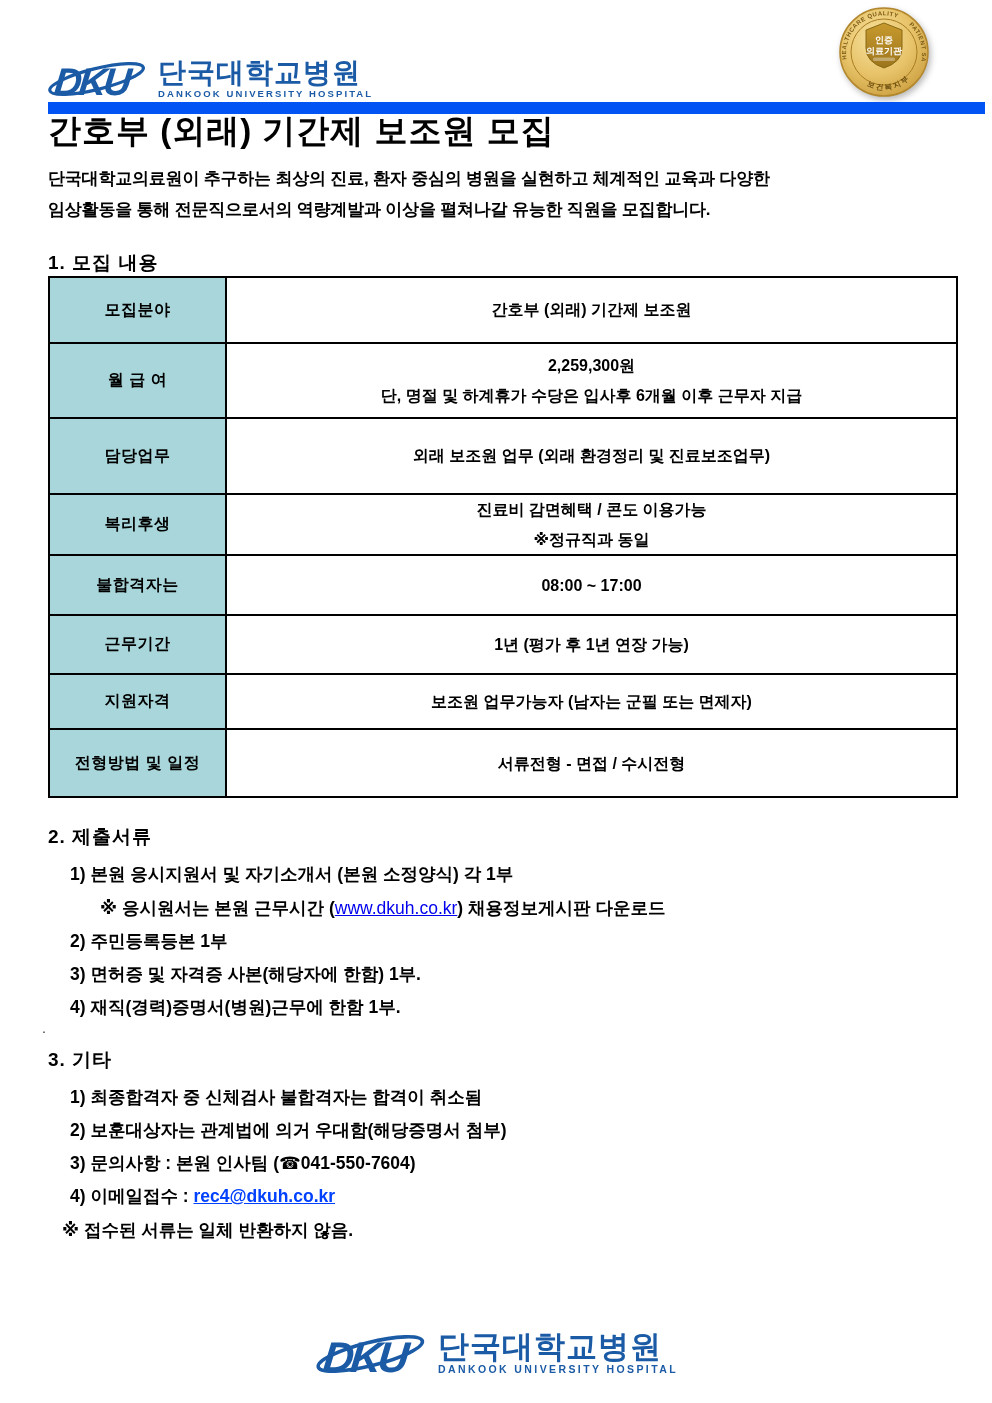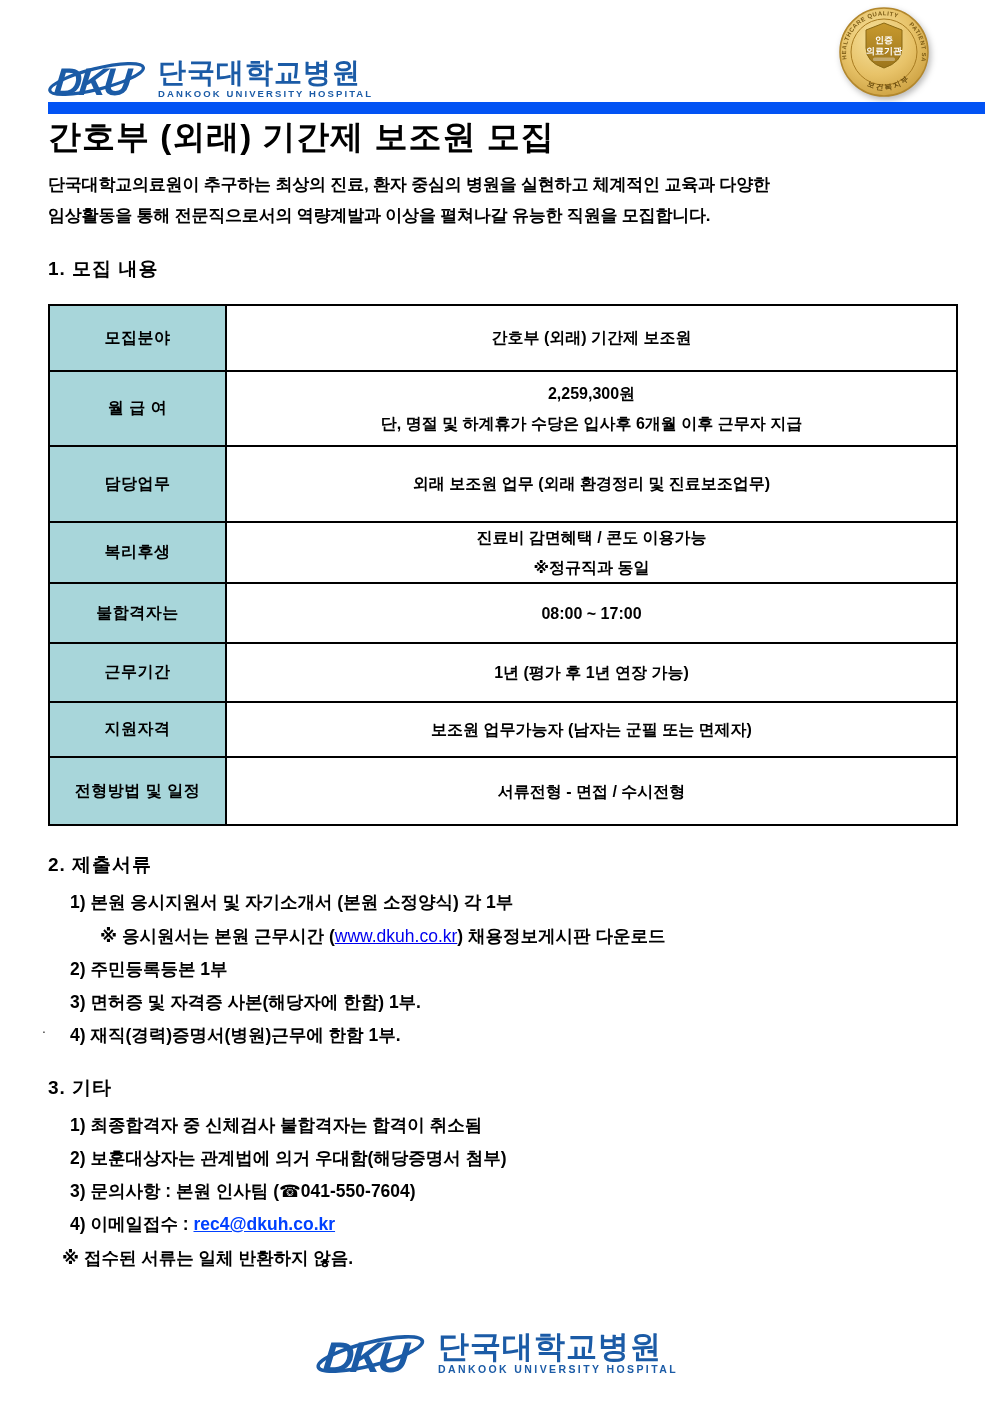--- a/index.html
+++ b/index.html
@@ -30,28 +30,28 @@
     position:absolute; left:48px; top:102px;
     width:937px; height:12px;
     background:#0253f4;
   }
 
   
   .badge { position:absolute; top:6px; right:62px; width:92px; height:92px;
            filter:drop-shadow(2px 3px 3px rgba(0,0,0,0.28)); }
 
   
-  .content { position:absolute; left:48px; top:116px; width:910px; }
+  .content { position:absolute; left:48px; top:110px; width:910px; }
   .doc-title { font-size:33px; font-weight:bold; letter-spacing:1px; line-height:1.25; }
   .intro { margin-top:13px; font-size:17px; font-weight:bold; line-height:1.82; letter-spacing:-0.2px; }
 
   .sec-heading { margin-top:24px; font-size:19px; font-weight:bold; letter-spacing:1px; }
 
   table.recruit {
-    margin-top:22px; width:910px;
+    margin-top:0; width:910px;
     border-collapse:collapse; table-layout:fixed;
   }
   table.recruit th, table.recruit td {
     border:2px solid #000;
     text-align:center; vertical-align:middle;
     font-size:16px; font-weight:bold;
   }
   table.recruit th { width:177px; background:#a8d6da; letter-spacing:0.5px; }
   table.recruit td { line-height:1.85; }
   tr.r1 { height:66px; } tr.r2 { height:75px; } tr.r3 { height:76px; } tr.r4 { height:61px; }

